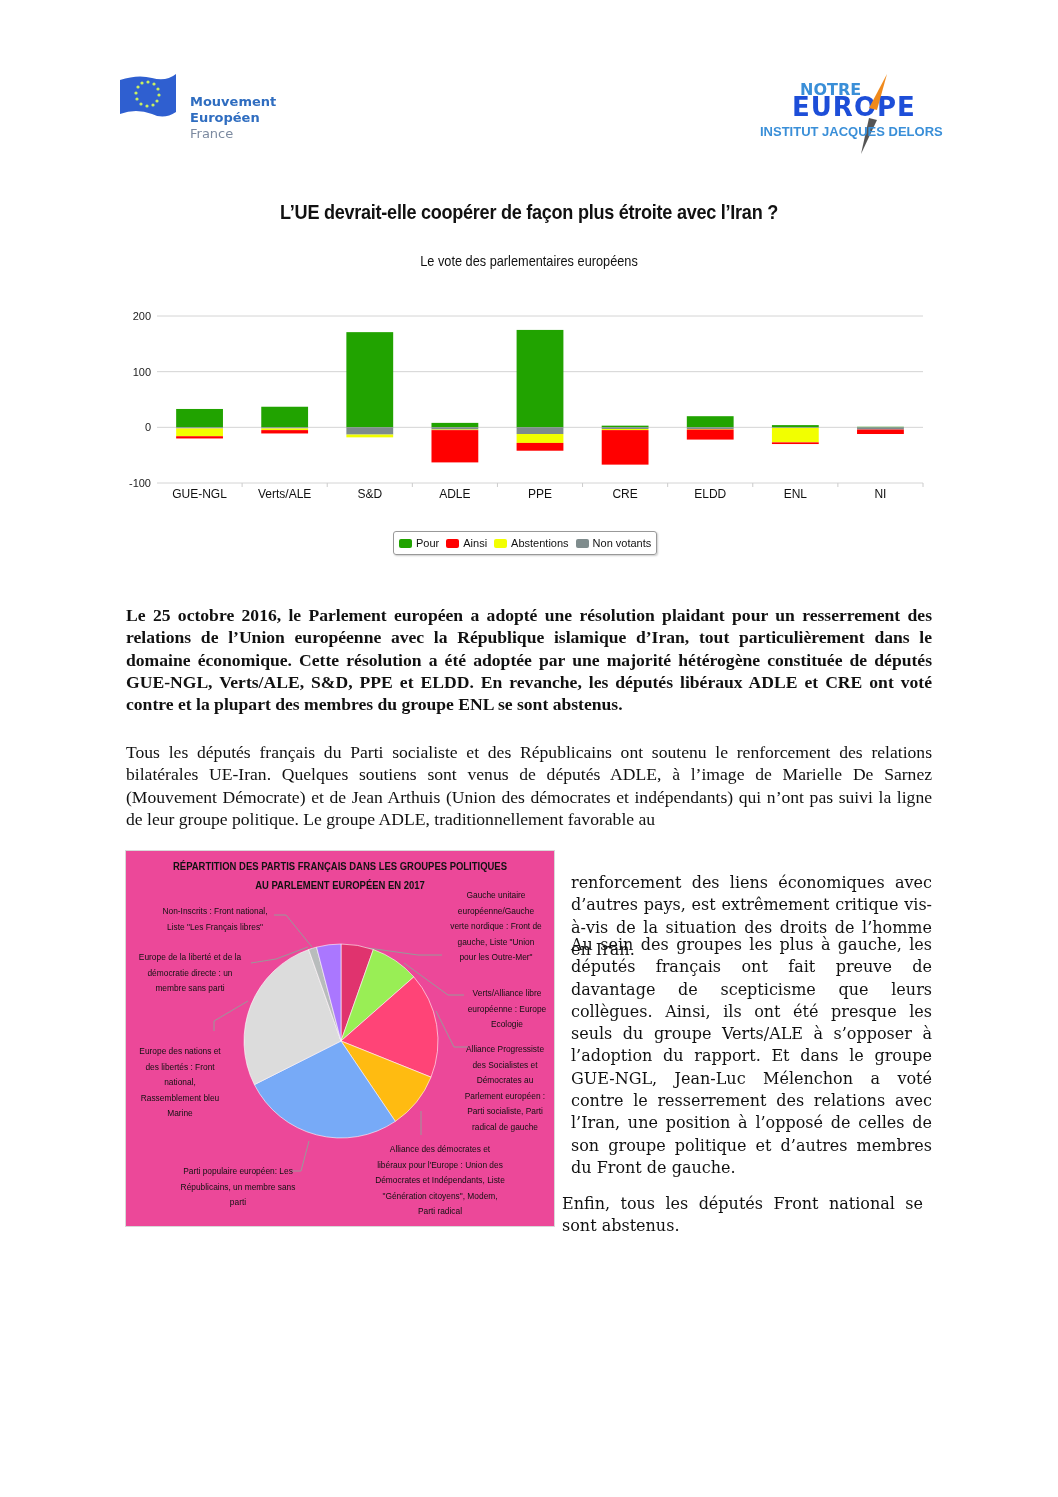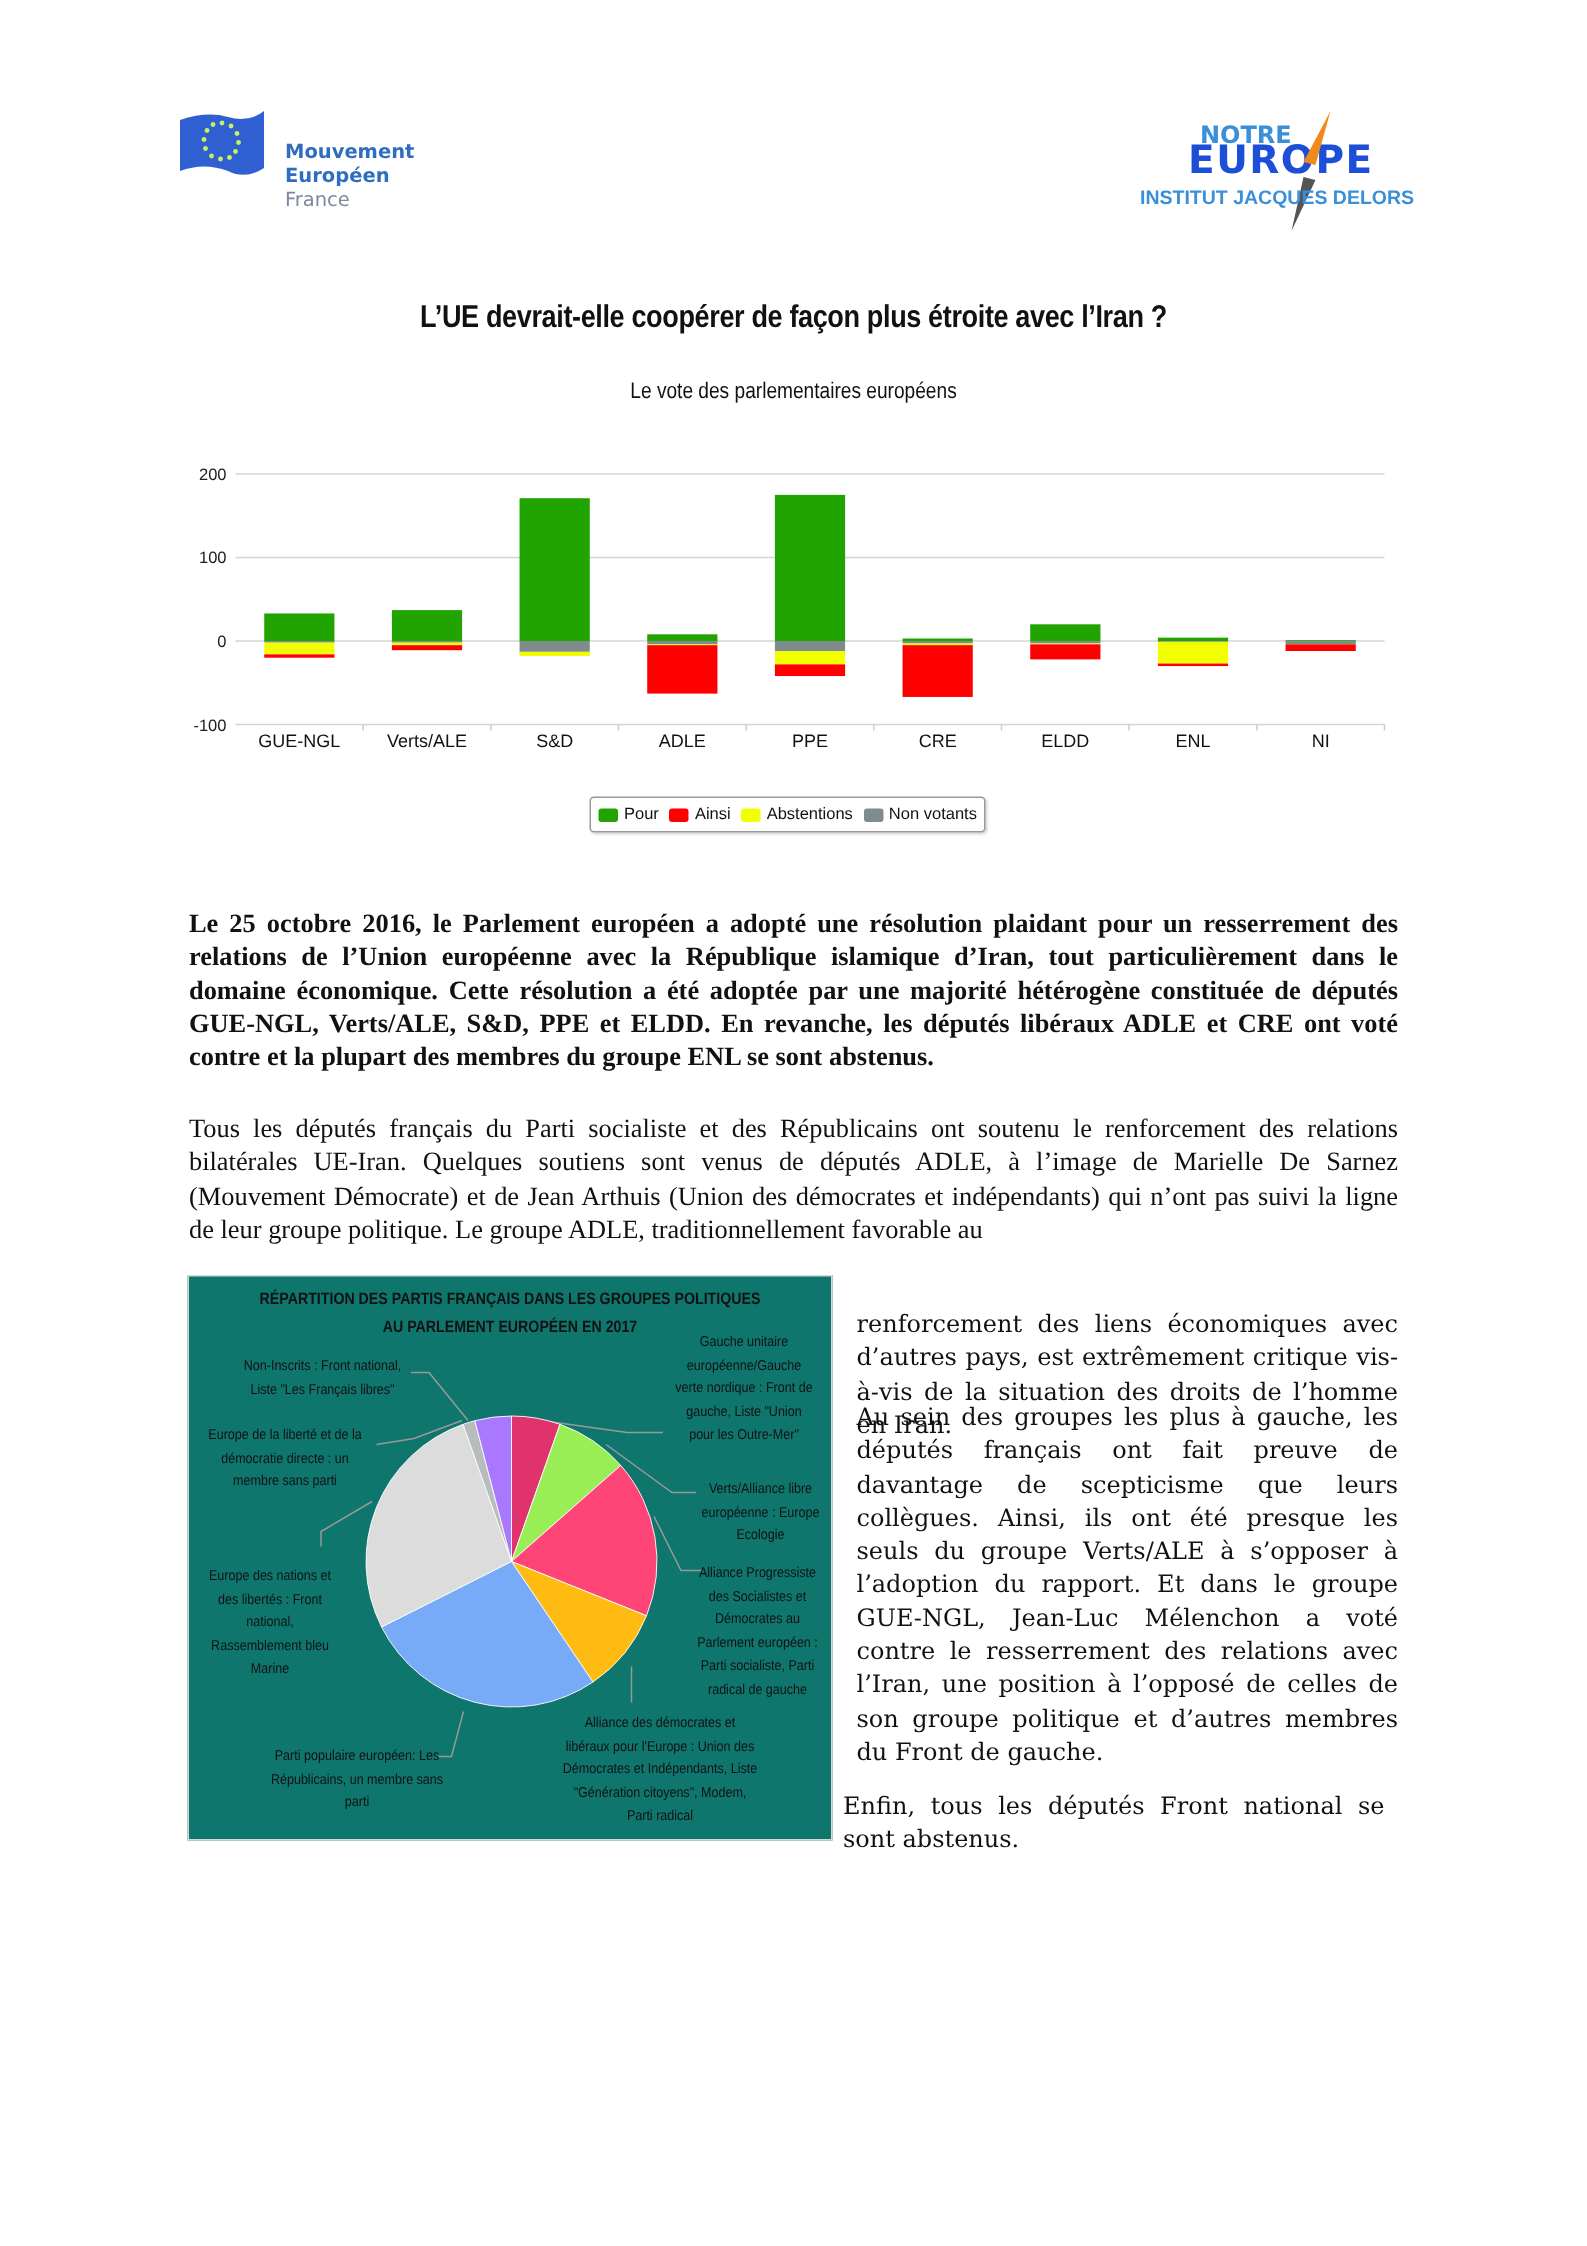--- a/index.html
+++ b/index.html
@@ -28,21 +28,21 @@
   .leg-swatch { width: 13px; height: 9px; border-radius: 2px; margin-right: 4px; }
   
   .para { font-family: "Liberation Serif", serif; font-size: 17.6px; line-height: 22.3px; text-align: justify; }
   #para1 { left: 126px; top: 604px; width: 806px; font-weight: bold; }
   #para2 { left: 126px; top: 741px; width: 806px; }
   #para3 { left: 571px; top: 841px; width: 361px; margin-top: 31px; }
   #para4 { left: 571px; top: 934px; width: 361px; }
   #para5 { left: 562px; top: 1193px; width: 361px; }
   .col-para { font-family: "DejaVu Serif", serif; font-size: 16px; line-height: 22.3px; text-align: justify; }
   
-  #pie-figure { left: 125px; top: 850px; width: 428px; height: 375px; border: 1px solid #d8d8d8; background: #0f766e; }
+  #pie-figure { left: 125px; top: 850px; width: 428px; height: 375px; border: 1px solid #d8d8d8; background: #ec4899; }
   #pie-title { position: absolute; left: 0; width: 428px; top: 6px; text-align: center; font-family: "Liberation Sans", sans-serif; font-weight: bold; font-size: 11px; line-height: 19px; transform: scaleX(0.86); }
   .pie-lbl { position: absolute; font-family: "Liberation Sans", sans-serif; font-size: 9.5px; line-height: 15.5px; text-align: center; transform: scaleX(0.88); color: #111; }
 </style>
 </head>
 <body>
 
 <div id="logo-me" class="abs">
   <svg class="flag" viewBox="0 0 60 48">
     <path d="M2 8 Q20 2 34 6 Q48 10 58 2 L58 40 Q46 48 34 42 Q18 36 2 42 Z" fill="#2f5fd0"></path>
     <g fill="#c8f060">

